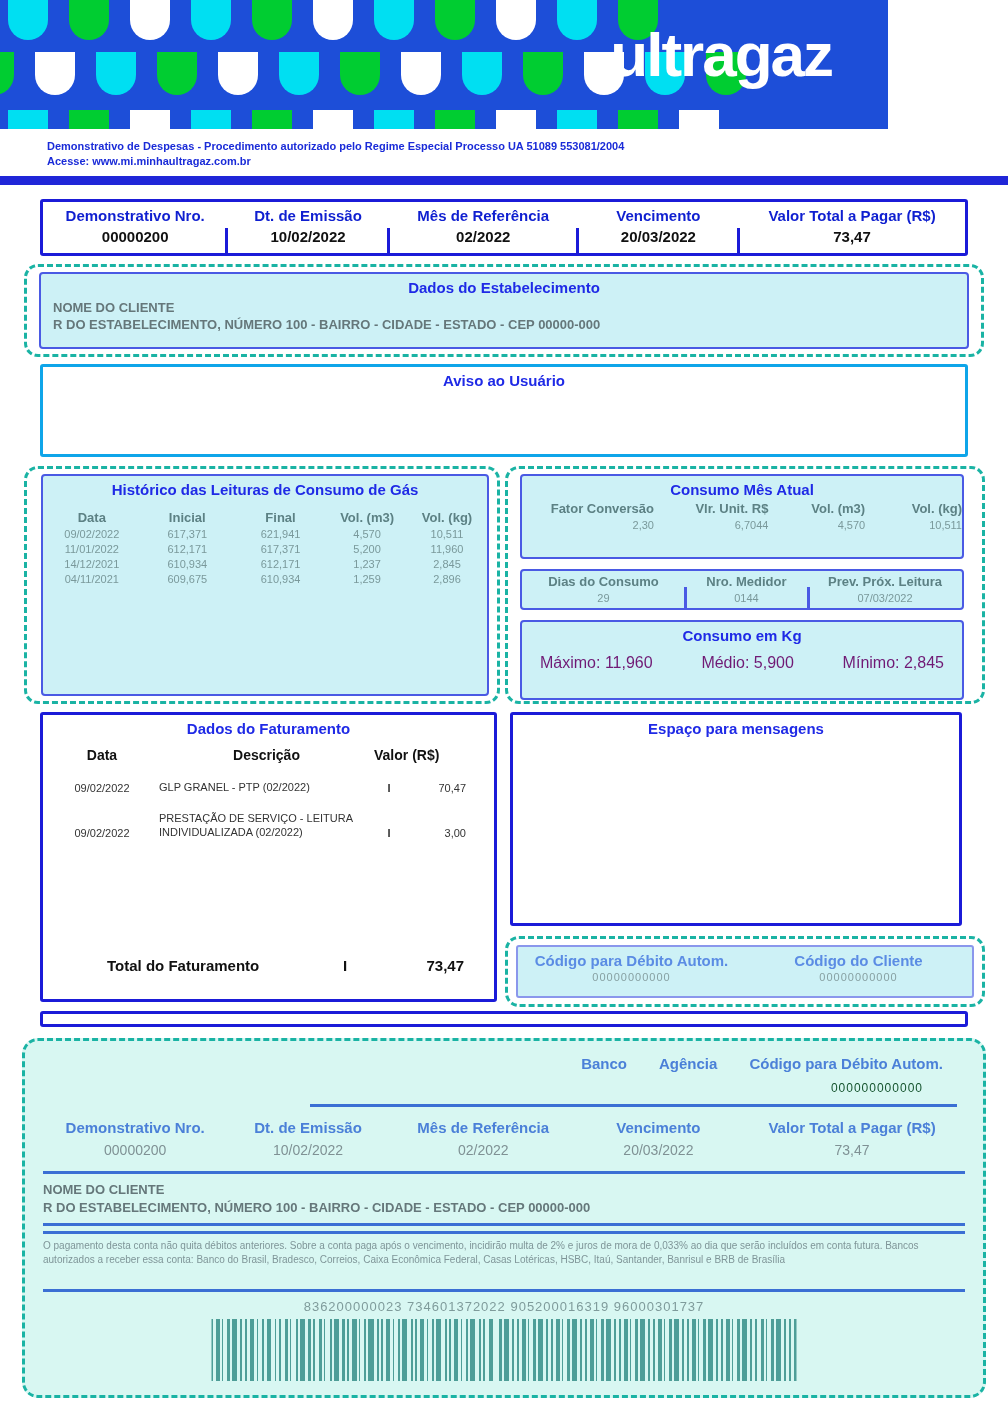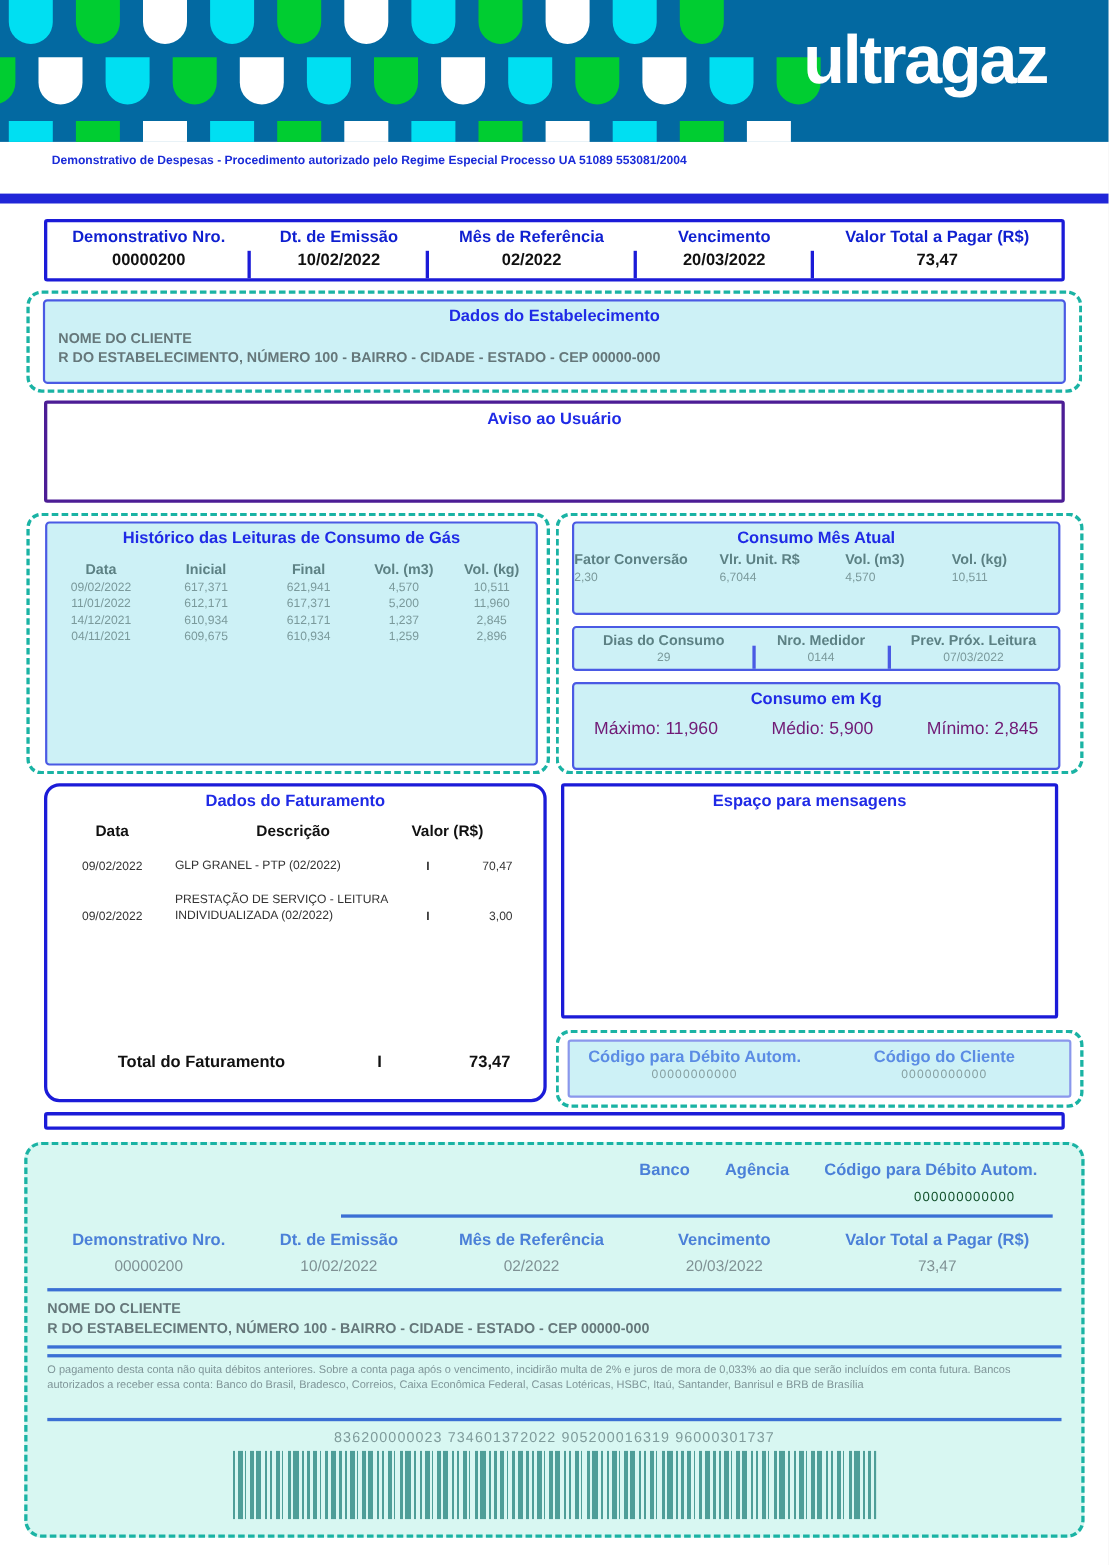--- a/index.html
+++ b/index.html
@@ -1,20 +1,20 @@
 <!DOCTYPE html>
 <html><head>
 <meta charset="utf-8">
 <style>
   * { margin:0; padding:0; box-sizing:border-box; }
   body { background:#e8e8e8; font-family:"Liberation Sans", sans-serif; }
   .page { position:relative; width:1008px; height:1423px; background:#ffffff; overflow:hidden; margin:0 auto; }
 
   
-  .hd { position:absolute; left:0; top:0; width:1008px; height:129px; background:#0369a1; overflow:hidden; }
+  .hd { position:absolute; left:0; top:0; width:888px; height:129px; background:#1d4ed8; overflow:hidden; }
   .pattern { position:absolute; inset:0; width:830px; overflow:hidden; }
   .prow { position:absolute; display:flex; gap:21px; }
   .prow1 { top:0; left:8px; }
   .prow2 { top:52px; left:-26px; }
   .prow3 { top:110px; left:8px; }
   .sh { width:40px; flex:0 0 40px; }
   .prow1 .sh, .prow2 .sh { height:40px; border-radius:0 0 20px 20px; }
   .prow2 .sh { height:43px; }
   .prow3 .sh { height:19px; }
   .prow1 .sh:nth-child(3n+1){ background:#00dff2; }
@@ -41,46 +41,46 @@
 
   
   .dash { position:absolute; border:3px dashed #1ab3a4; border-radius:14px; }
   .panel { position:absolute; background:#cdf1f6; border:2px solid #4a5ae4; border-radius:4px; }
   .panel-title { text-align:center; color:#1f2ae6; font-weight:bold; font-size:15px; padding-top:5px; }
 
   .estab-dash { left:24px; top:264px; width:960px; height:93px; }
   .estab-inner { left:12px; top:5px; right:12px; bottom:5px; }
   .estab-lines { margin:3px 0 0 12px; color:#65777a; font-weight:bold; font-size:13px; line-height:17px; }
 
-  .aviso-box { position:absolute; left:40px; top:364px; width:928px; height:93px; border:3px solid #4c1d95; border-radius:3px; background:#ffffff; }
+  .aviso-box { position:absolute; left:40px; top:364px; width:928px; height:93px; border:3px solid #0ea5e9; border-radius:3px; background:#ffffff; }
 
   
   .hist-dash { left:24px; top:466px; width:476px; height:238px; }
   .hist-inner { left:14px; top:5px; right:8px; bottom:5px; }
   .h-row { display:flex; text-align:center; }
   .h-head { margin-top:12px; color:#5c8184; font-weight:bold; font-size:13px; }
   .h-vals { margin-top:2px; color:#7a999b; font-size:11px; line-height:15px; }
   .hc0{width:22%} .hc1{width:21%} .hc2{width:21%} .hc3{width:18%} .hc4{width:18%}
 
   
   .right-dash { left:505px; top:466px; width:480px; height:238px; }
   .cm-box { left:12px; top:5px; width:444px; height:85px; }
-  .cm-cols { display:flex; margin-top:3px; text-align:left; }
+  .cm-cols { display:flex; margin-top:3px; text-align:right; }
   .cc0{width:30%} .cc1{width:26%} .cc2{width:22%} .cc3{width:22%}
   .cm-label { color:#5c8184; font-weight:bold; font-size:13px; }
   .cm-value { color:#7a999b; font-size:11px; margin-top:3px; }
   .meter-box { left:12px; top:100px; width:444px; height:41px; display:flex;justify-content:center; }
   .m-cell { position:relative; text-align:center; padding-top:3px; }
   .mc0{width:37%} .mc1{width:28%} .mc2{width:35%}
   .m-cell + .m-cell::before { content:""; position:absolute; left:-1px; bottom:0; width:3px; height:21px; background:#4a5ae4; }
   .kg-box { left:12px; top:151px; width:444px; height:80px; }
   .kg-items { display:flex; justify-content:space-between; padding:10px 18px 0 18px; font-size:16px; color:#701a75; }
 
   
-  .fat-box { position:absolute; left:40px; top:712px; width:457px; height:290px; border:3px solid #1b1bd8; border-radius:14px; background:#ffffff; }
+  .fat-box { position:absolute; left:40px; top:712px; width:457px; height:290px; border:3px solid #1b1bd8; border-radius:3px; background:#ffffff; }
   .fat-head { display:flex; margin-top:10px; font-weight:bold; font-size:14px; color:#111111; }
   .fh-data { width:90px; text-align:center; margin-left:14px; }
   .fh-desc { flex:1; margin-left:12px;text-align:center; }
   .fh-valor { width:110px; text-align:left; margin-right:10px; }
   .fat-row { display:flex; align-items:flex-end; margin-top:17px; font-size:11px; color:#333333; }
   .fr-date { width:90px; text-align:center; margin-left:14px; }
   .fr-desc { flex:1; margin-left:12px; max-width:225px; line-height:14px; }
   .fr-flag { width:30px; text-align:center; font-weight:bold; }
   .fr-value { width:62px; text-align:right; margin-right:28px; }
   .fat-total { position:absolute; left:0; right:0; bottom:24px; height:18px; font-weight:bold; color:#111111; font-size:15px; }
@@ -171,20 +171,21 @@
           <span class="sh"></span>
           <span class="sh"></span>
           <span class="sh"></span>
       </div>
     </div>
     <div class="logo">ultragaz</div>
   </header>
 
   <div class="meta">
     <div>Demonstrativo de Despesas - Procedimento autorizado pelo Regime Especial Processo UA 51089 553081/2004</div>
+    <div>Acesse: www.mi.minhaultragaz.com.br</div>
   </div>
   <div class="hrule"></div>
 
   <section class="summary-box">
     <div class="sum-cell sc0">
       <div class="sum-label">Demonstrativo Nro.</div>
       <div class="sum-value">00000200</div>
     </div>
     <div class="sum-cell sc1">
       <div class="sum-label">Dt. de Emissão</div>

